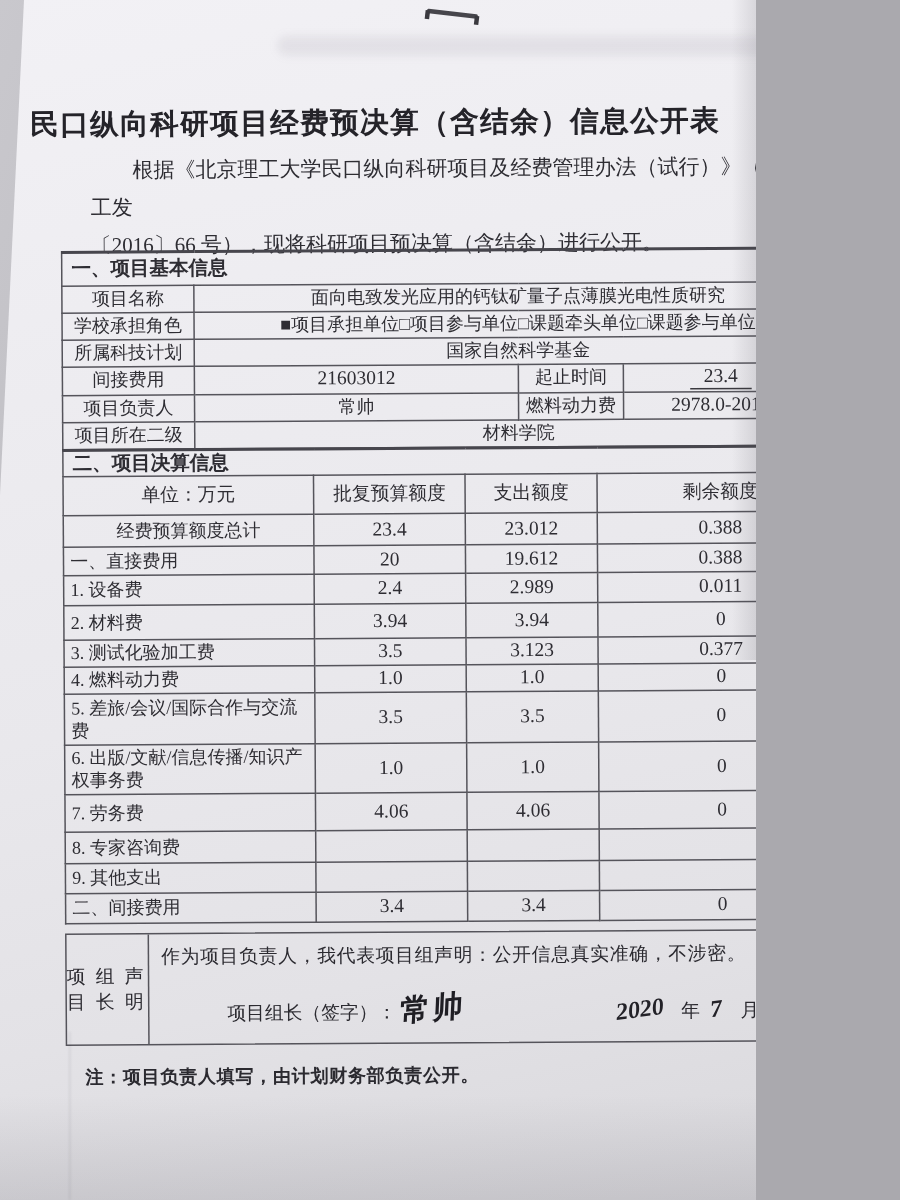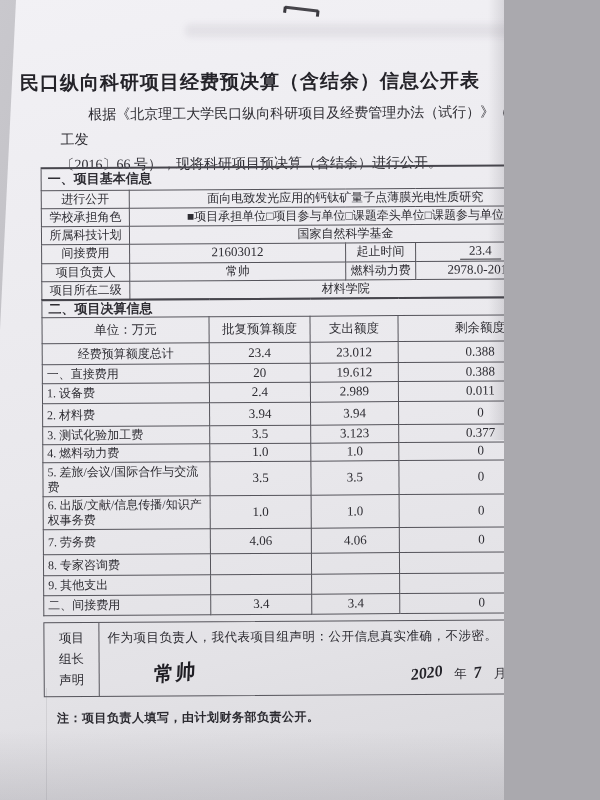--- a/index.html
+++ b/index.html
@@ -70,21 +70,21 @@
   td.val { text-align:center; }
   td.num { text-align:center; font-size:13px; font-family:"Liberation Serif","DejaVu Serif",serif; }
   td.left { text-align:left; }
   td.chead { text-align:center; font-size:12.5px; }
   .uline { display:inline-block; border-bottom:1px solid #3a393f; padding:0 9px; }
 
   .decl {
     display:flex; margin-top:6px; border:1px solid #55545b; height:73px; background:transparent;
   }
   .decl-label {
-    width:54px; border-right:1px solid #55545b; display:flex; flex-direction:column;
+    width:54px; border-right:1px solid #55545b; display:flex; flex-direction:row;
     justify-content:center; align-items:center; gap:4px; font-size:12.5px;
   }
   .decl-body { position:relative; flex:1; }
   .decl-statement { padding:7px 8px 0 8px; font-size:12.5px; letter-spacing:0.5px; }
   .decl-sign { position:absolute; left:0; right:10px; bottom:9px; display:flex; align-items:baseline; padding-left:52px; font-size:12.5px; }
   .signature {
     font-size:20px; font-weight:700; color:#1f1e24;
     transform:rotate(-5deg) skewX(-8deg); display:inline-block; margin-left:2px; letter-spacing:2px;
   }
   .date-group { margin-left:auto; display:flex; align-items:baseline; }
@@ -120,21 +120,21 @@
               <col style="width:88px">
               <col style="width:216px">
               <col style="width:70px">
               <col style="width:146px">
             </colgroup>
           <tbody>
               <tr class="sec h22">
             <td colspan="4">一、项目基本信息</td>
           </tr>
           <tr class="h18">
-            <td class="lab">进行公开</td>
+            <td class="lab">项目名称</td>
             <td class="val" colspan="3">面向电致发光应用的钙钛矿量子点薄膜光电性质研究</td>
           </tr>
           <tr class="h18">
             <td class="lab">学校承担角色</td>
             <td class="val" colspan="3">■项目承担单位□项目参与单位□课题牵头单位□课题参与单位</td>
           </tr>
           <tr class="h18">
             <td class="lab">所属科技计划</td>
             <td class="val" colspan="3">国家自然科学基金</td>
           </tr>
@@ -254,20 +254,21 @@
 
         <div class="decl">
           <div class="decl-label">
             <span>项目</span>
             <span>组长</span>
             <span>声明</span>
           </div>
           <div class="decl-body">
             <div class="decl-statement">作为项目负责人，我代表项目组声明：公开信息真实准确，不涉密。</div>
             <div class="decl-sign">
+              <span>项目组长（签字）：</span>
               <span class="signature">常帅</span>
               <span class="date-group">
                 <span class="hw">2020</span>
                 <span class="d-sep">年</span>
                 <span class="hw">7</span>
                 <span class="d-sep">月</span>
                 <span class="hw">2</span>
                 <span class="d-sep">日</span>
               </span>
             </div>

